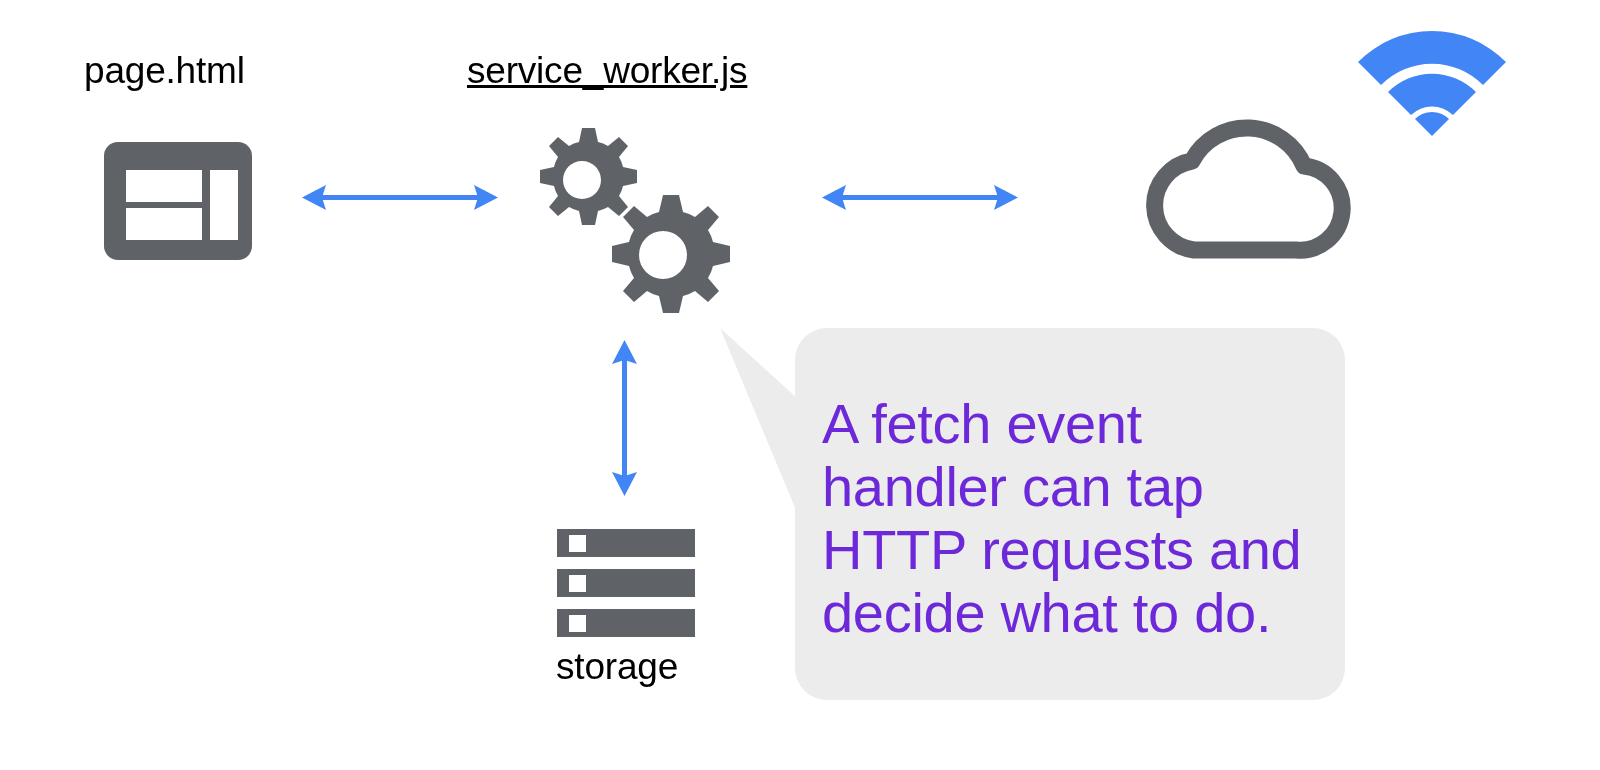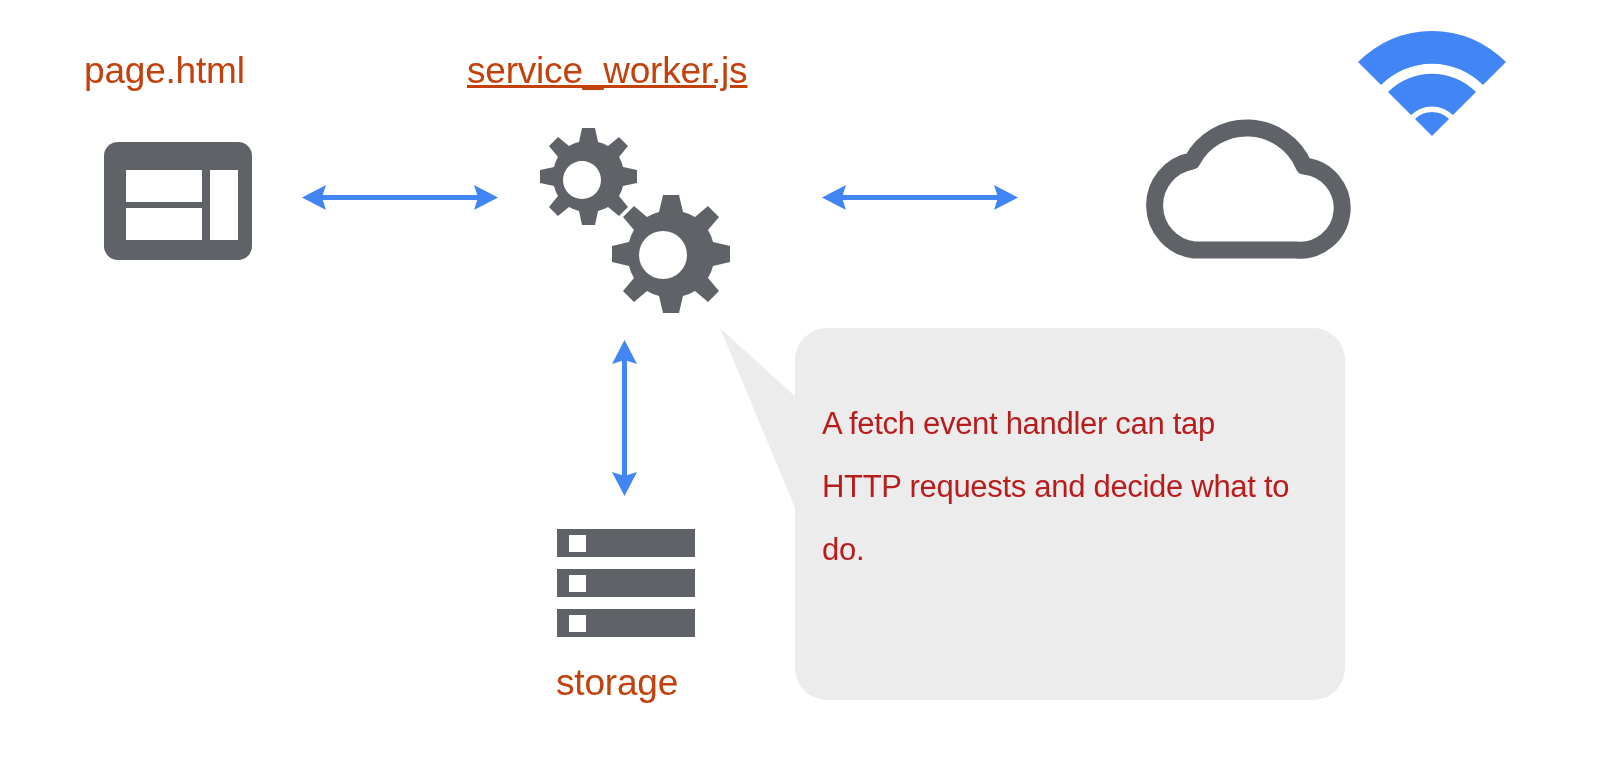--- a/index.html
+++ b/index.html
@@ -13,30 +13,30 @@
   }
   #canvas {
     position: relative;
     width: 1600px;
     height: 770px;
     background: #ffffff;
     overflow: hidden;
   }
   .label {
     position: absolute;
-    color: #c2410c;
+    color: #000000;
     font-family: "Liberation Sans", sans-serif;
     font-size: 37px;
     line-height: 1;
     white-space: nowrap;
     letter-spacing: -0.2px;
   }
   #label-page-html   { left: 84px;  top: 52px; }
   #label-sw-js       { left: 467px; top: 52px; text-decoration: underline; }
-  #label-storage     { left: 556px; top: 664px; }
+  #label-storage     { left: 556px; top: 648px; }
 
   .node-svg { position: absolute; display: block; }
 
   #page-icon    { left: 100px;  top: 138px; }
   #gears-icon   { left: 525px;  top: 120px; }
   #cloud-icon   { left: 1132px; top: 115px; }
   #wifi-icon    { left: 1352px; top: 28px;  }
   #storage-icon { left: 550px;  top: 525px; }
 
   .arrow-svg { position: absolute; display: block; }
@@ -49,23 +49,23 @@
     left: 693px;
     top: 320px;
     width: 660px;
     height: 390px;
   }
   #callout-text {
     position: absolute;
     left: 822px;
     top: 392px;
     width: 480px;
-    color: #b91c1c;
+    color: #6d28d9;
     font-family: "Liberation Sans", sans-serif;
-    font-size: 31px;
+    font-size: 56px;
     line-height: 63px;
     letter-spacing: -0.3px;
   }
 </style>
 </head>
 <body>
 
 <div id="canvas">
 
   <div class="label" id="label-page-html">page.html</div>

